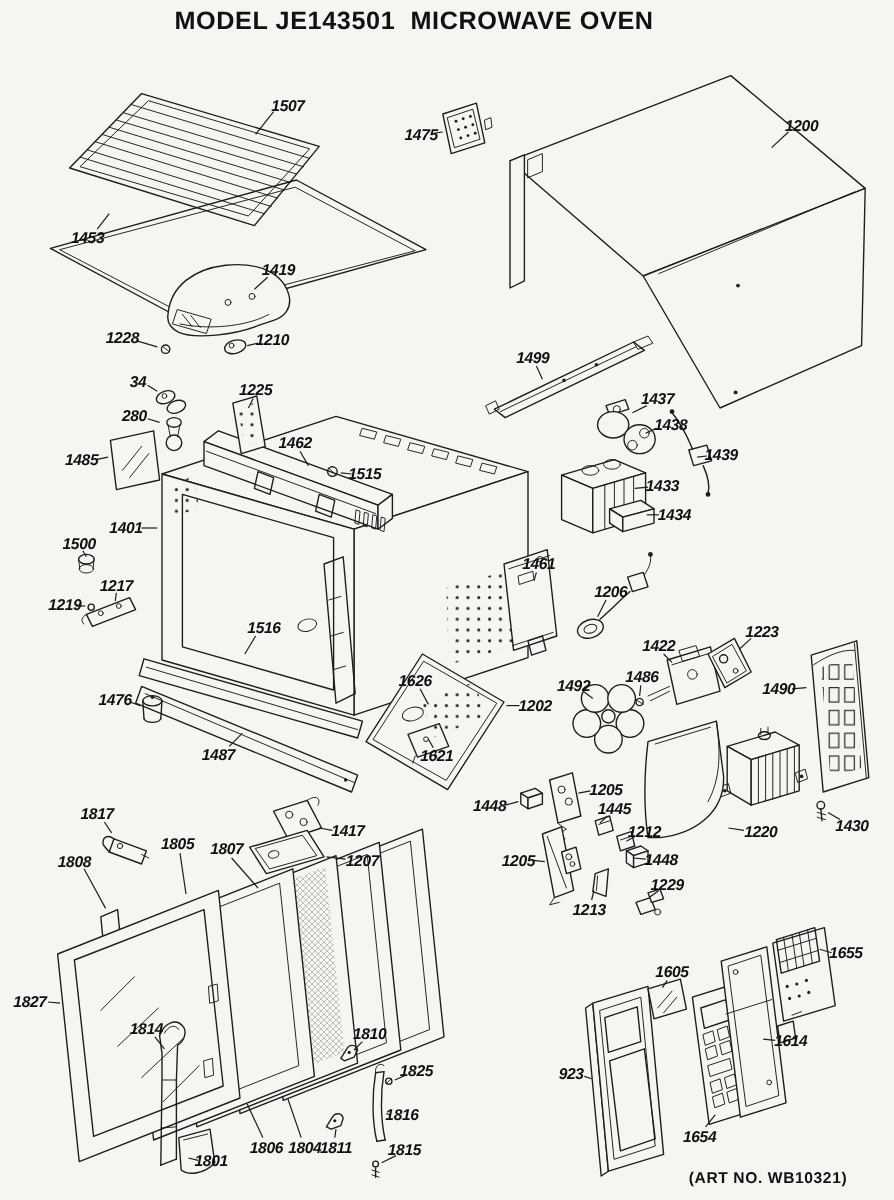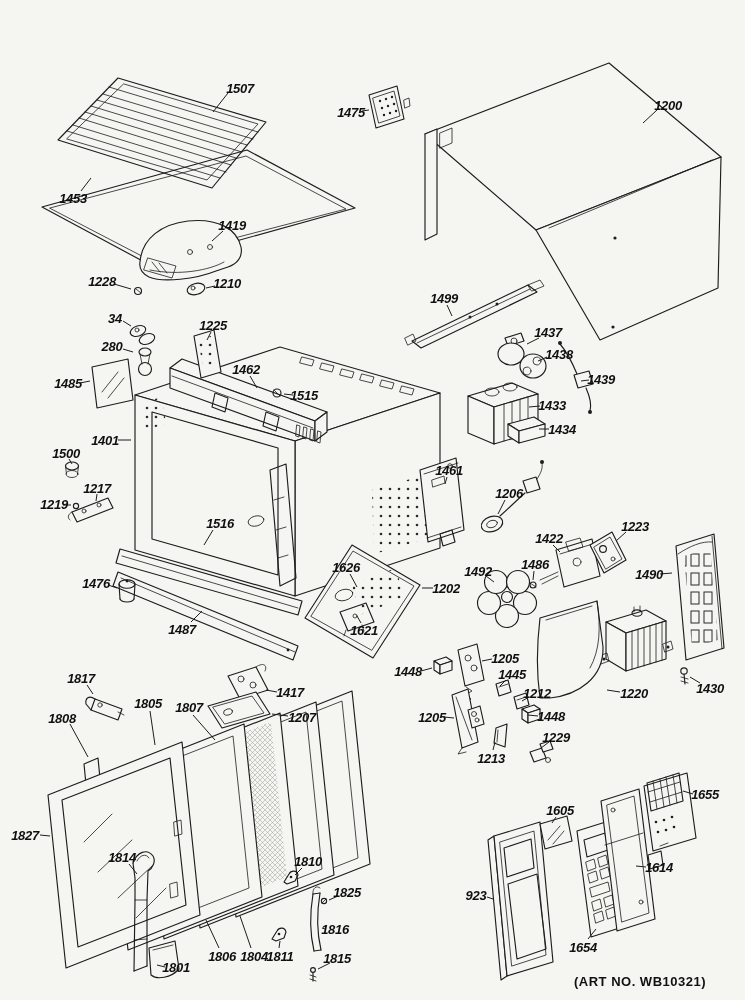--- a/index.html
+++ b/index.html
@@ -15,20 +15,21 @@
   .thin{fill:none;stroke:#1d1d1d;stroke-width:.8;stroke-linejoin:round;stroke-linecap:round;}
   .dot{fill:#1d1d1d;stroke:none;}
   .plabel{font-family:"Liberation Sans",sans-serif;font-style:italic;font-weight:700;
           font-size:13px;fill:#101010;letter-spacing:-.3px;}
   .pleader{stroke:#1d1d1d;stroke-width:1;}
 </style>
 </head>
 <body>
 
 <div id="page">
+  <div id="title">MODEL JE143501  MICROWAVE OVEN</div>
 
   <svg width="745" height="1000" viewBox="0 0 745 1000">
     <defs>
       <pattern id="pdots" width="9" height="9" patternUnits="userSpaceOnUse">
         <circle cx="3" cy="3" r="1.3" fill="#2a2a2a"></circle>
       </pattern>
       <pattern id="mesh" width="5" height="5" patternUnits="userSpaceOnUse">
         <path d="M0,0 L5,5 M5,0 L0,5" stroke="#9a9a96" stroke-width="0.5" fill="none"></path>
       </pattern>
       <pattern id="psq" width="13" height="19" patternUnits="userSpaceOnUse">

